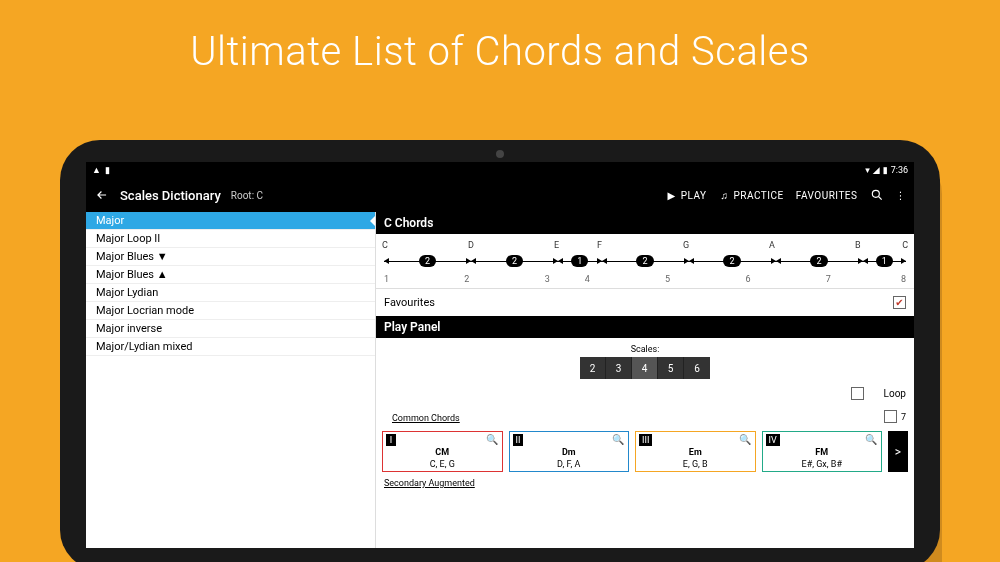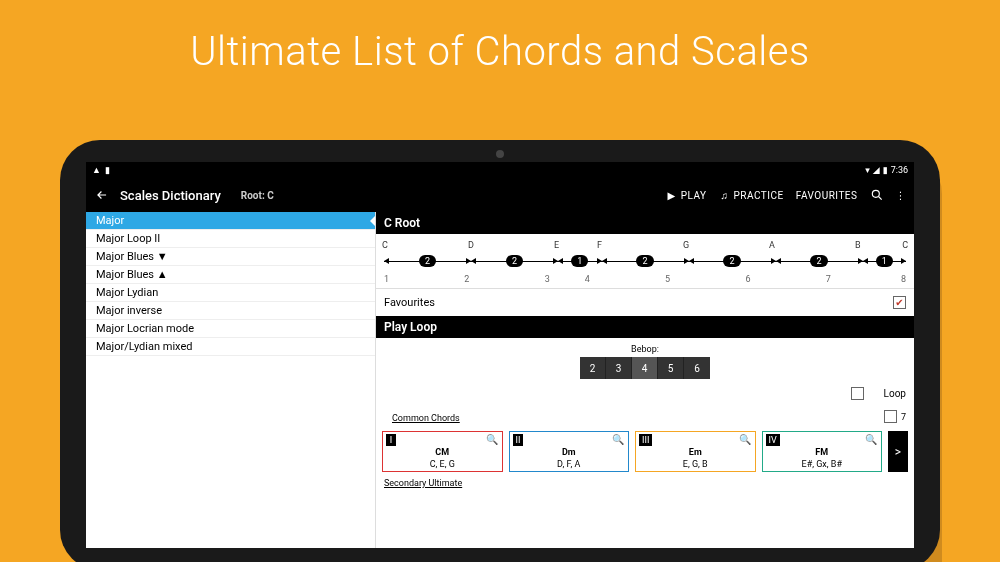--- a/index.html
+++ b/index.html
@@ -33,22 +33,22 @@
   justify-content: space-between; align-items: center; padding: 0 6px;
   font-size: 9px;
 }
 .status-left { display: flex; gap: 4px; }
 .status-right { display: flex; gap: 3px; align-items: center; }
 .app-bar {
   height: 34px; background: #000; color: #fff; display: flex; align-items: center;
   padding: 0 8px; font-size: 11px;
 }
 .back-icon { width: 16px; height: 16px; margin-right: 10px; display: inline-flex; align-items:center; justify-content:center; cursor:pointer; }
-.app-title { font-size: 13px; font-weight: 500; margin-right: 20px; }
-.root-label { font-size: 10px; color: #ccc; font-weight: bold; }
+.app-title { font-size: 13px; font-weight: 500; margin-right: 10px; }
+.root-label { font-size: 10px; color: #ccc; }
 .app-bar-spacer { flex: 1; }
 .app-bar-action { display: inline-flex; align-items: center; gap: 3px; margin-left: 12px; font-size: 10px; cursor:pointer; letter-spacing:0.5px;}
 .app-bar-icon { width:12px; height:12px; display:inline-flex; align-items:center; justify-content:center;}
 .content { flex: 1; display: flex; overflow: hidden; }
 .sidebar { width: 290px; border-right: 1px solid #ddd; overflow-y: auto; background:#fff;}
 .sidebar-item {
   padding: 2px 10px; font-size: 11px; border-bottom: 1px solid #eee; cursor:pointer;
 }
 .sidebar-item.selected { background: #2ea8e5; color: #fff; position:relative;}
 .sidebar-item.selected::after{
@@ -145,27 +145,27 @@
     </div>
 
     <div class="content">
 
       <div class="sidebar" id="sidebar">
           <div class="sidebar-item selected">Major</div>
           <div class="sidebar-item">Major Loop II</div>
           <div class="sidebar-item">Major Blues ▼</div>
           <div class="sidebar-item">Major Blues ▲</div>
           <div class="sidebar-item">Major Lydian</div>
+          <div class="sidebar-item">Major Locrian mode</div>
           <div class="sidebar-item">Major inverse</div>
-          <div class="sidebar-item">Major Locrian mode</div>
           <div class="sidebar-item">Major/Lydian mixed</div>
         </div>
 
       <div class="main">
-        <div class="section-header">C Root</div>
+        <div class="section-header">C Chords</div>
 
         <div class="notes-row" id="notes-row">
             <span class="note-label" style="flex: 2 1 0%;">C</span>
             <span class="note-label" style="flex: 2 1 0%;">D</span>
             <span class="note-label" style="flex: 1 1 0%;">E</span>
             <span class="note-label" style="flex: 2 1 0%;">F</span>
             <span class="note-label" style="flex: 2 1 0%;">G</span>
             <span class="note-label" style="flex: 2 1 0%;">A</span>
             <span class="note-label" style="flex: 1 1 0%;">B</span>
             <span class="note-label" style="width: 10px; text-align: right;">C</span>
@@ -223,23 +223,23 @@
             <span style="flex: 2 1 0%;">6</span>
             <span style="flex: 1 1 0%;">7</span>
             <span>8</span>
           </div>
 
         <div class="row-item">
           <span>Favourites</span>
           <span class="checkbox checked"></span>
         </div>
 
-        <div class="section-header">Play Loop</div>
+        <div class="section-header">Play Panel</div>
         <div class="play-panel-body">
-          <div class="octave-label">Bebop:</div>
+          <div class="octave-label">Scales:</div>
           <div class="octave-picker" id="octave-picker">
               <div class="octave-btn">2</div>
               <div class="octave-btn">3</div>
               <div class="octave-btn sel">4</div>
               <div class="octave-btn">5</div>
               <div class="octave-btn">6</div>
             </div>
         </div>
         <div class="loop-row">
           <span class="checkbox"></span>
@@ -253,18 +253,18 @@
             <span>7</span>
           </span>
         </div>
         <div class="chord-cards" id="chord-cards">
             <div class="chord-card card-red"><span class="roman-badge">I</span><span class="mag">🔍</span><div class="name">CM</div><div class="notes">C, E, G</div></div>
             <div class="chord-card card-blue"><span class="roman-badge">II</span><span class="mag">🔍</span><div class="name">Dm</div><div class="notes">D, F, A</div></div>
             <div class="chord-card card-yellow"><span class="roman-badge">III</span><span class="mag">🔍</span><div class="name">Em</div><div class="notes">E, G, B</div></div>
             <div class="chord-card card-green"><span class="roman-badge">IV</span><span class="mag">🔍</span><div class="name">FM</div><div class="notes">E#, Gx, B#</div></div>
             <div class="next-arrow">&gt;</div>
           </div>
-        <div class="sub-label">Secondary Ultimate</div>
+        <div class="sub-label">Secondary Augmented</div>
       </div>
 
     </div>
   </div>
 </div>
 
 </body></html>

